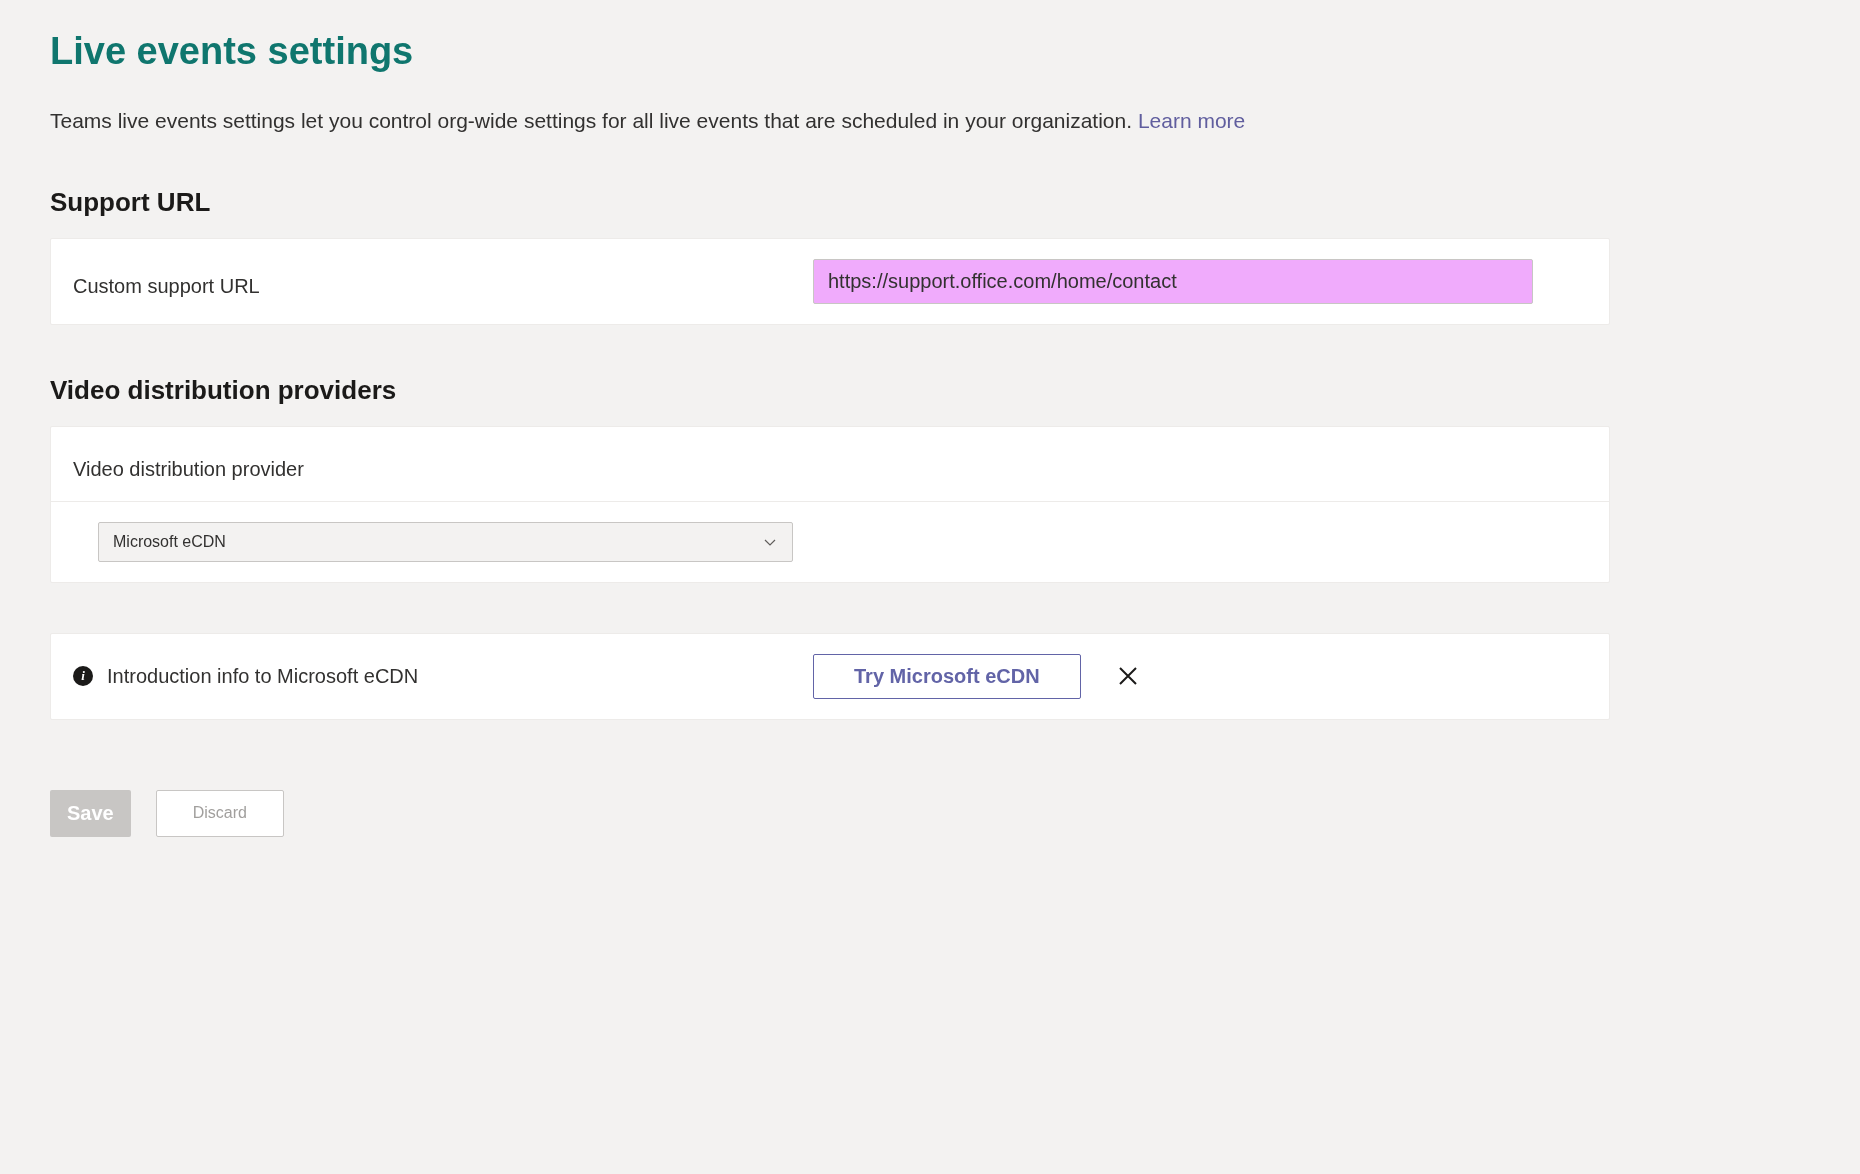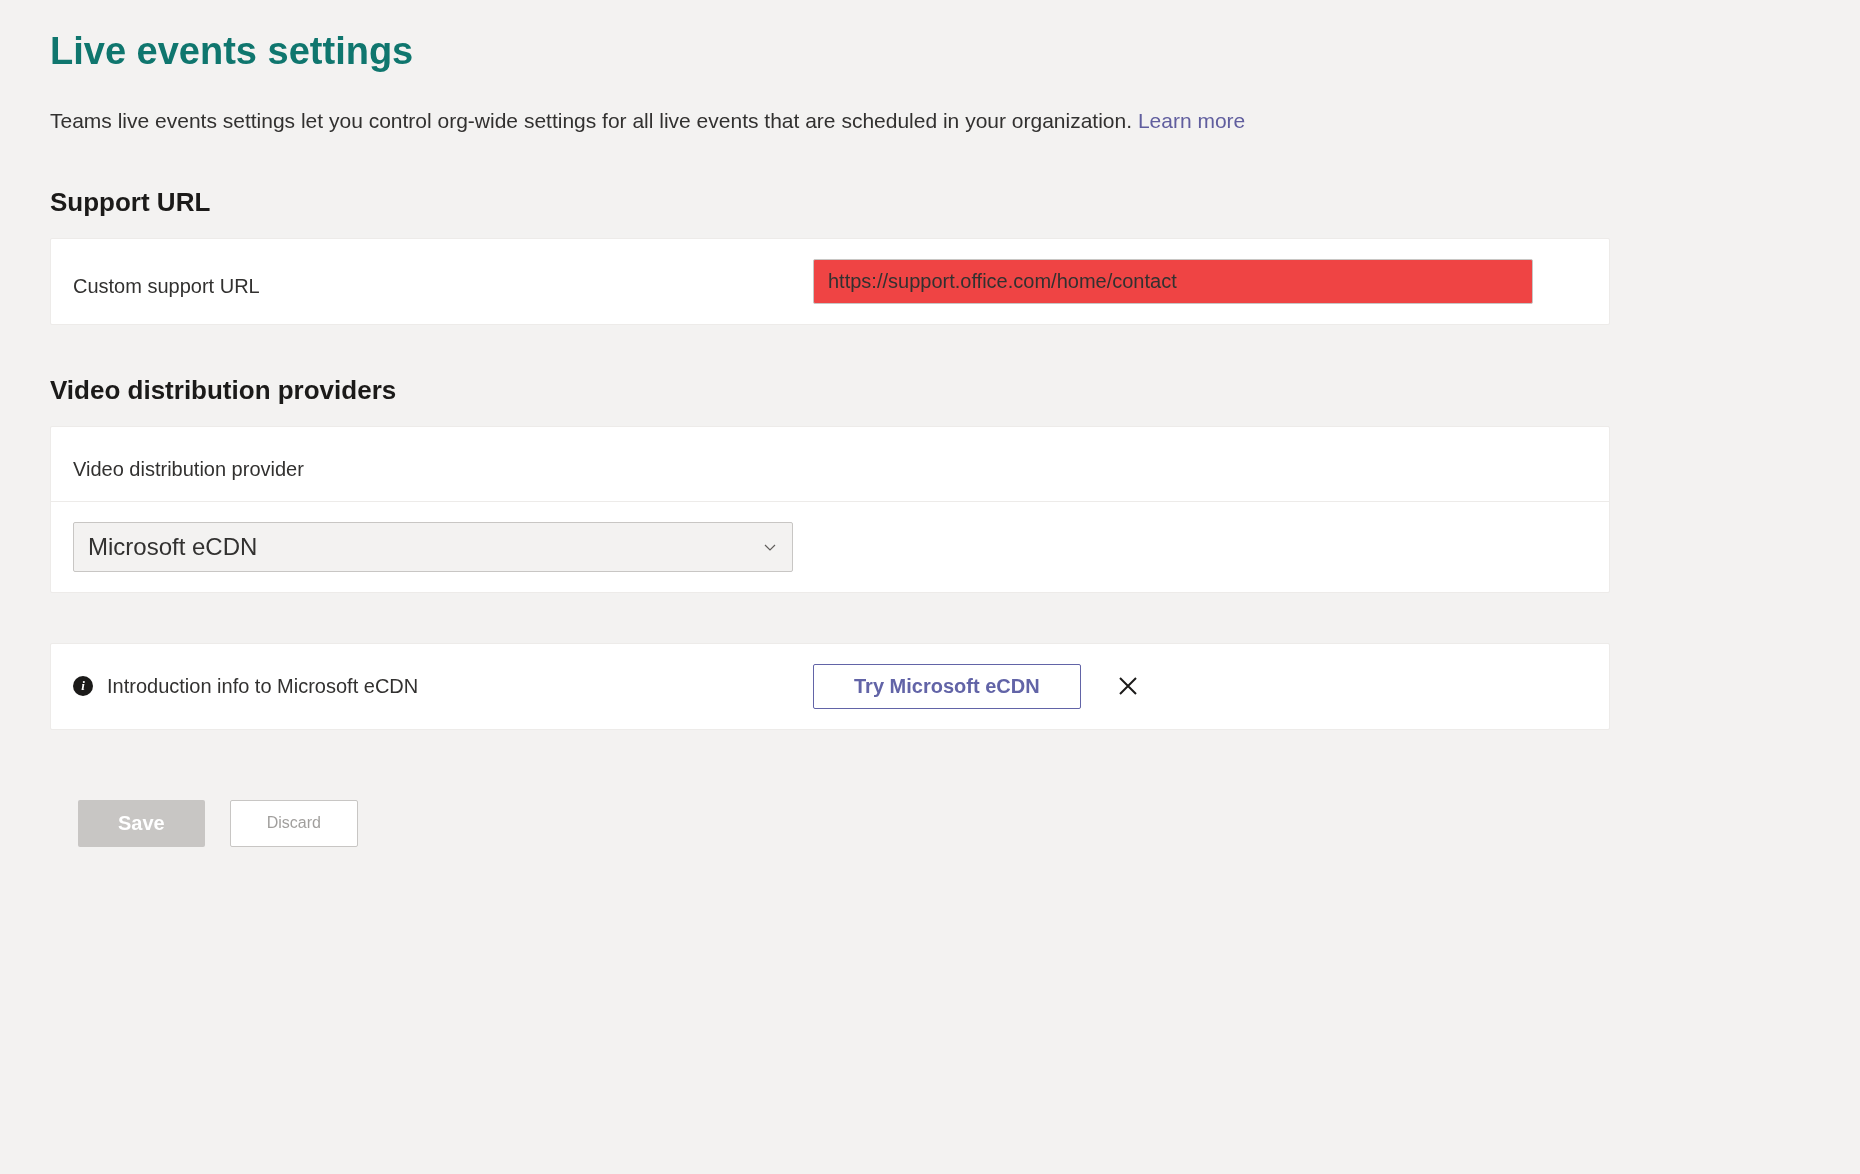--- a/index.html
+++ b/index.html
@@ -62,21 +62,21 @@
     .settings-control {
       flex: 1;
     }
     .text-input {
       width: 100%;
       max-width: 720px;
       padding: 10px 14px;
       font-size: 20px;
       border: 1px solid #c8c6c4;
       border-radius: 2px;
-      background-color: #ef4444;
+      background-color: #f0abfc;
       color: #323130;
       font-family: inherit;
     }
     .toggle-container {
       display: flex;
       align-items: center;
       gap: 18px;
     }
     .toggle {
       position: relative;
@@ -103,26 +103,27 @@
     .select-control {
       position: relative;
       width: 100%;
       max-width: 720px;
     }
     .select-display {
       display: flex;
       align-items: center;
       justify-content: space-between;
       padding: 10px 14px;
-      font-size: 24px;
+      font-size: 16px;
       border: 1px solid #c8c6c4;
       border-radius: 2px;
       background-color: #f3f2f1;
       color: #323130;
       cursor: pointer;
+      margin-left: 25px;
     }
     .chevron-down {
       width: 16px;
       height: 16px;
     }
     .info-card {
       background-color: #ffffff;
       border: 1px solid #edebe9;
       border-radius: 2px;
       margin-bottom: 70px;
@@ -176,30 +177,29 @@
     }
     .close-icon {
       width: 22px;
       height: 22px;
     }
     .button-row {
       display: flex;
       gap: 25px;
     }
     .primary-button {
-      padding: 12px 40px;
+      padding: 12px 17px;
       font-size: 20px;
       font-weight: 600;
       color: #ffffff;
       background-color: #c8c6c4;
       border: none;
       border-radius: 2px;
       cursor: not-allowed;
       font-family: inherit;
-      margin-left: 28px;
     }
     .secondary-button {
       padding: 12px 36px;
       font-size: 16px;
       font-weight: 400;
       color: #a19f9d;
       background-color: #ffffff;
       border: 1px solid #c8c6c4;
       border-radius: 2px;
       cursor: not-allowed;

